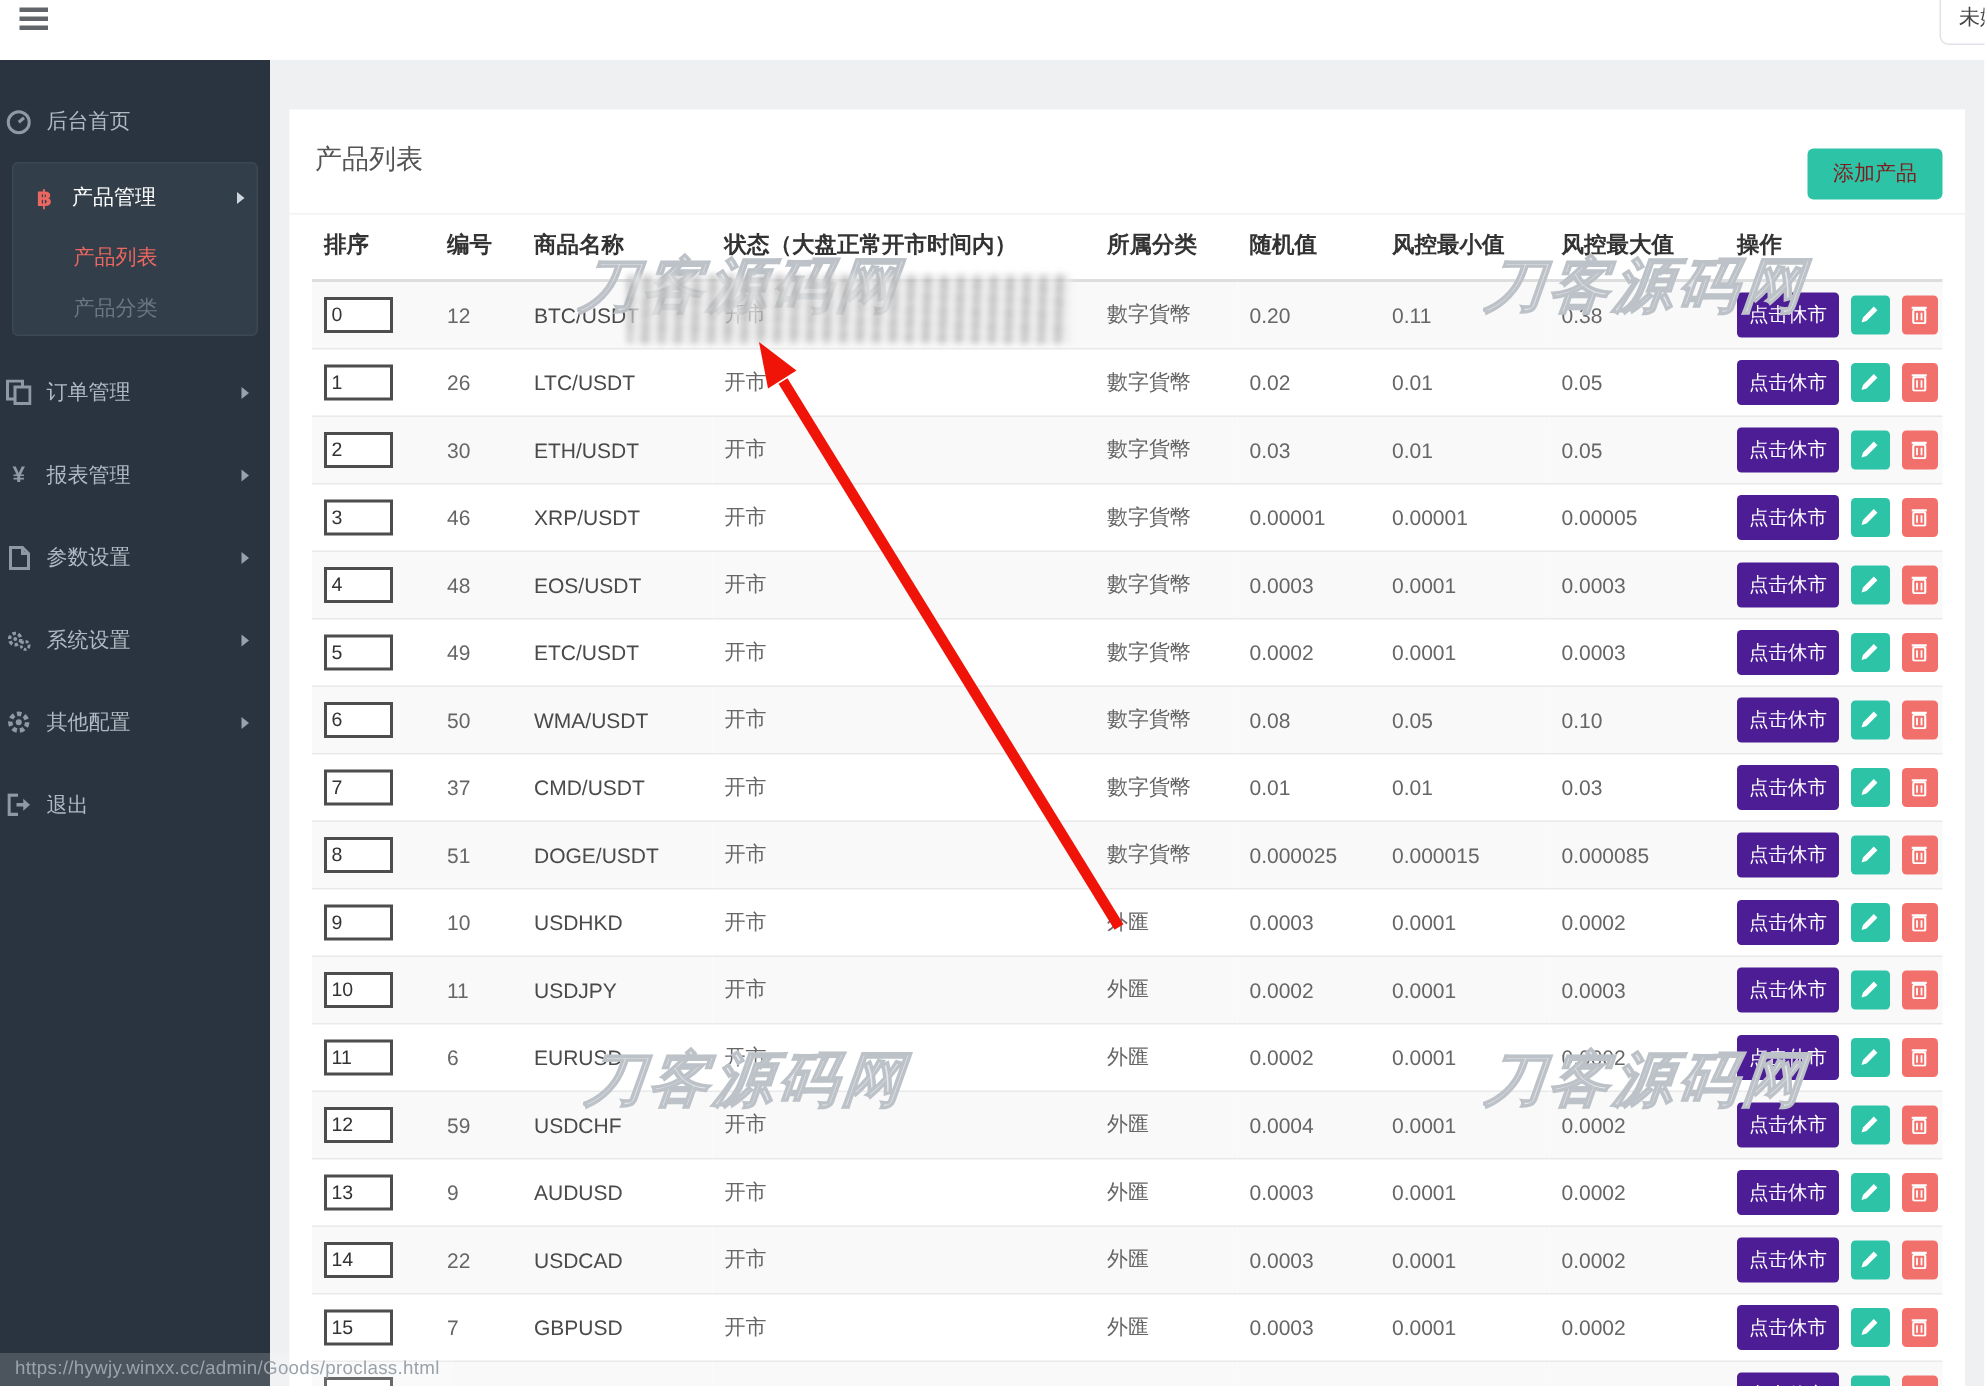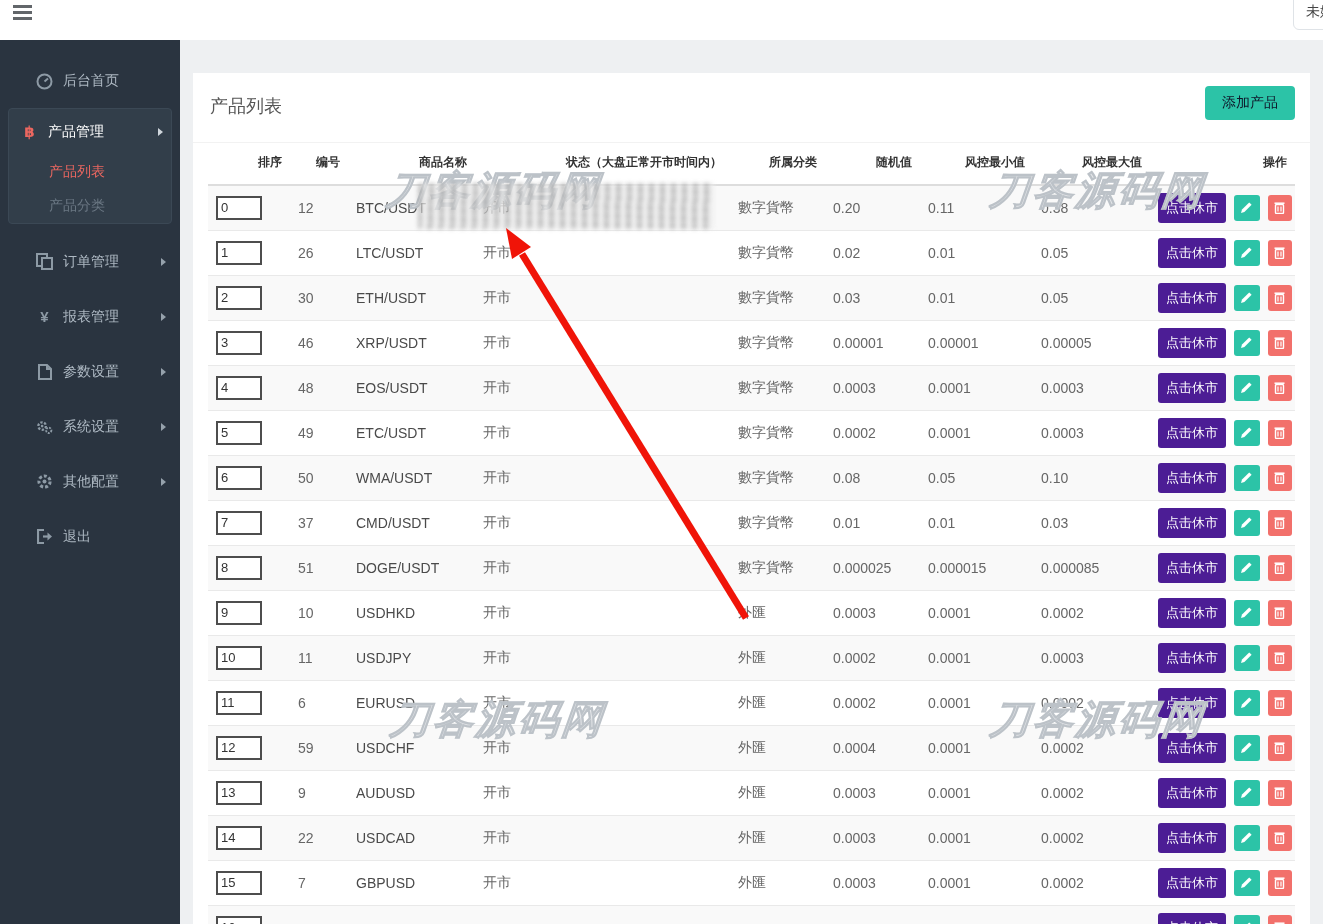--- a/index.html
+++ b/index.html
@@ -9,46 +9,46 @@
 
   
   .topbar { position:absolute; left:0; top:0; width:100%; height:40px; background:#fff; z-index:30; }
   .hamburger { position:absolute; left:13px; top:5px; width:19px; height:15px; cursor:pointer; }
   .hamburger span { display:block; width:19px; height:3px; background:#62666a; margin-bottom:3px; }
   .user-badge { position:absolute; top:-8px; right:-26px; background:#fff; border:1px solid #dfe3e7;
     border-radius:6px; padding:10px 14px 8px 12px; font-size:14px; color:#444; z-index:31; white-space:nowrap; }
 
   
   .sidebar { position:absolute; left:0; top:40px; width:180px; bottom:0; background:#2a3440; z-index:5; padding-top:14px; }
-  .menu-item { height:55px; display:flex; align-items:center; padding:0 14px 0 36px; color:#aeb9c3;
+  .menu-item { height:55px; display:flex; align-items:center; padding:0 14px 0 4px; color:#aeb9c3;
     font-size:14px; cursor:pointer; }
   .menu-item:first-child { height:54px; }
   .mi-icon { width:17px; height:17px; margin-right:10px; display:inline-flex; align-items:center;
     justify-content:center; color:#8d9aa5; font-size:15px; flex:0 0 17px; }
   .chev { width:0; height:0; border-left:5px solid #96a2ac; border-top:4px solid transparent;
     border-bottom:4px solid transparent; margin-left:auto; }
   .menu-group { margin:0 8px 10px 8px; background:#323e4a; border:1px solid #3b4855; border-radius:4px; }
   .menu-group .group-header { height:46px; display:flex; align-items:center; padding:0 8px 0 12px;
     color:#ffffff; font-size:14px; cursor:pointer; }
   .menu-group .group-header .mi-icon { color:#ec6760; font-weight:bold; }
   .menu-group .group-header .chev { border-left-color:#cfd6dc; }
   .sub-item { height:34px; display:flex; align-items:center; padding-left:40px; font-size:14px;
     color:#6b7884; cursor:pointer; }
   .sub-item.active { color:#ec6760; }
 
   
   .main { position:absolute; left:180px; top:40px; right:0; bottom:0; background:#eef0f2; }
   .card { position:absolute; left:13px; right:13px; top:33px; bottom:-10px; background:#fff; }
   .card-header { position:relative; padding:21px 17px 24px 17px; border-bottom:1px solid #f2f2f2; }
   .card-title { font-size:18px; color:#555; font-weight:normal; }
-  .btn-add { position:absolute; right:15px; top:13px; background:#2cc3a7; color:#0f172a; border:none;
+  .btn-add { position:absolute; right:15px; top:26px; background:#2cc3a7; color:#7f1d1d; border:none;
     border-radius:4px; font-size:14px; padding:8px 17px; cursor:pointer; }
 
   table { border-collapse:collapse; margin:0 15px; width:calc(100% - 30px); table-layout:fixed; }
-  th { text-align:right; font-size:12px; color:#333; font-weight:bold; padding:11px 8px 13px 8px;
+  th { text-align:left; font-size:15px; color:#333; font-weight:bold; padding:11px 8px 13px 8px;
     border-bottom:2px solid #ddd; white-space:nowrap; }
   td { height:45px; padding:0 8px; font-size:14px; color:#666; border-top:1px solid #e9e9e9; white-space:nowrap; }
   tbody tr:first-child td { border-top:none; }
   tbody tr:nth-child(odd) { background:#f9f9f9; }
   .col-sort{width:82px}.col-id{width:58px}.col-name{width:127px}.col-status{width:255px}
   .col-cat{width:95px}.col-rand{width:95px}.col-min{width:113px}.col-max{width:117px}.col-ops{width:auto}
   td.cell-name{ color:#4a4a4a; }
   .sort-input { width:46px; height:24px; border:2px solid #4d4d4d; background:#fff; font-size:13px;
     padding:0 0 0 3px; color:#333; font-family:inherit; }
   .ops-cell button { vertical-align:middle; cursor:pointer; }
@@ -677,13 +677,14 @@
   <div class="watermark" style="left:390px; top:692px;">刀客源码网</div>
   <div class="watermark" style="left:990px; top:692px;">刀客源码网</div>
 
   <div class="blur-patch"></div>
 
   <svg class="arrow-overlay" width="1323" height="924">
     <line x1="746" y1="618" x2="522" y2="254" stroke="#f01408" stroke-width="7"></line>
     <polygon points="506,228 531,247 512,259" fill="#f01408"></polygon>
   </svg>
 
+  <div class="statusbar">https://hywjy.winxx.cc/admin/Goods/proclass.html</div>
 </div>
 
 </body></html>

